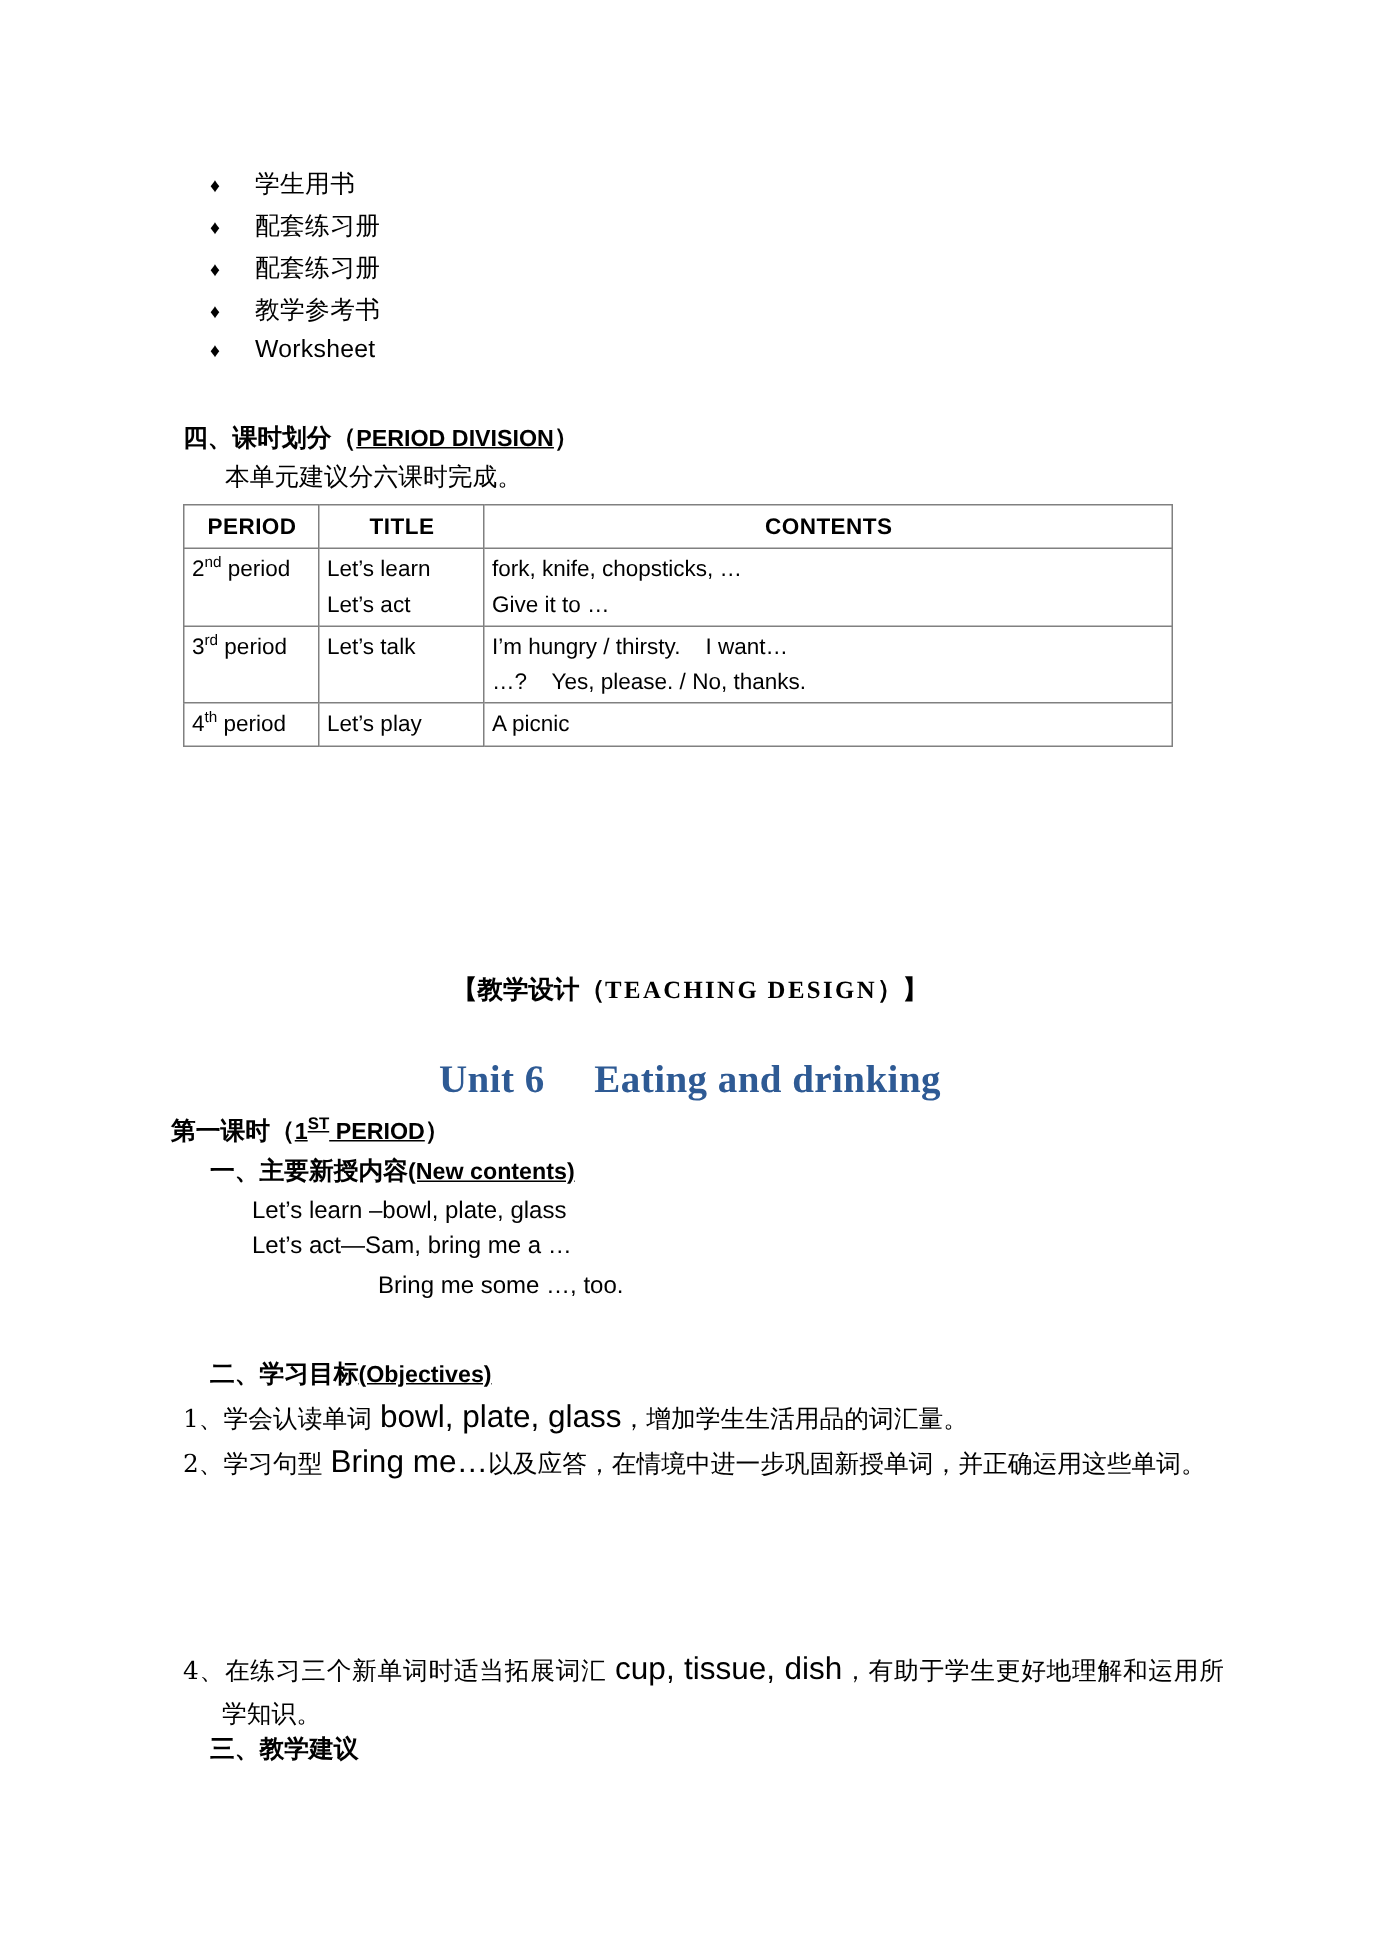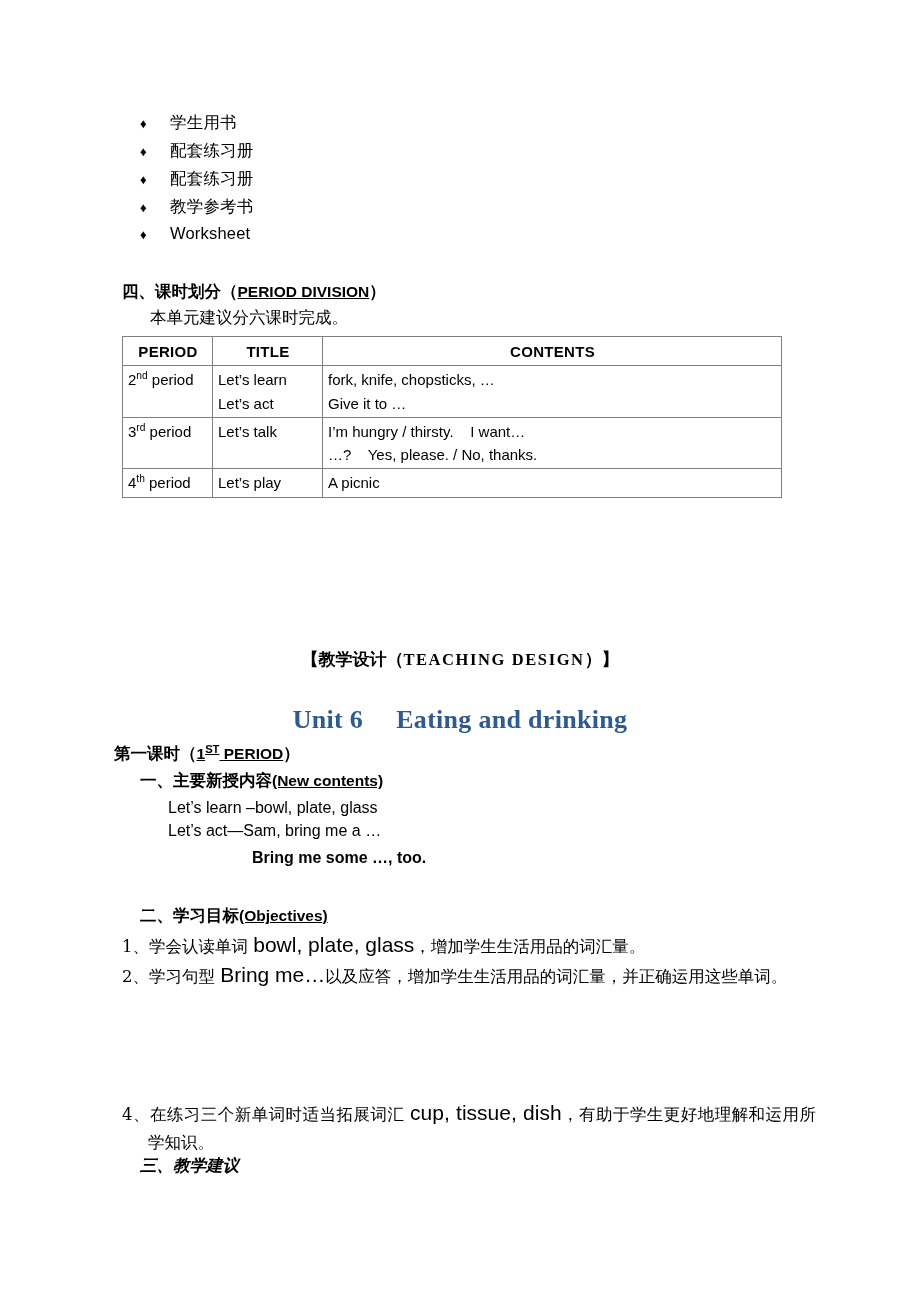--- a/index.html
+++ b/index.html
@@ -267,36 +267,36 @@
 
   <div class="h-section" style="left:114px; top:743px;">
     <span>第一课时（</span><span class="en">1</span><sup class="en" style="font-size:0.68em;vertical-align:super;line-height:0;">ST</sup><span class="en"> PERIOD</span><span>）</span>
   </div>
 
   <div class="h-section" style="left:140px; top:770px;">
     <span>一、主要新授内容</span><span class="en">(New contents)</span>
   </div>
   <div class="sub-line" style="top:799px;">Let’s learn –bowl, plate, glass</div>
   <div class="sub-line" style="top:822px;">Let’s act—Sam, bring me a …</div>
-  <div class="sub-line" style="top:849px; left:252px;font-weight:bold;">Bring me some …, too.</div>
+  <div class="sub-line" style="top:849px; left:252px;">Bring me some …, too.</div>
 
   <div class="h-section" style="left:140px; top:905px;">
     <span>二、学习目标</span><span class="en">(Objectives)</span>
   </div>
 
   <div class="obj-item obj-hang" style="top:928px;">
     <span class="num">1、</span><span>学会认读单词 </span><span class="latin">bowl, plate, glass</span><span>，增加学生生活用品的词汇量。</span>
   </div>
 
   <div class="obj-item obj-hang" style="top:958px;">
-    <span class="num">2、</span><span>学习句型 </span><span class="latin">Bring  me…</span><span>以及应答，增加学生生活用品的词汇量，并正确运用这些单词。</span>
+    <span class="num">2、</span><span>学习句型 </span><span class="latin">Bring  me…</span><span>以及应答，在情境中进一步巩固新授单词，并正确运用这些单词。</span>
   </div>
 
 
   <div class="obj-item obj-hang" style="top:1080px;margin-top:16px;">
     <span class="num">4、</span><span>在练习三个新单词时适当拓展词汇 </span><span class="latin">cup, tissue, dish</span><span>，有助于学生更好地理解和运用所学知识。</span>
   </div>
 
-  <div class="h-section" style="left:140px; top:1155px;font-style:italic;">
+  <div class="h-section" style="left:140px; top:1155px;">
     <span>三、教学建议</span>
   </div>
 
 </div>
 
 </body></html>

